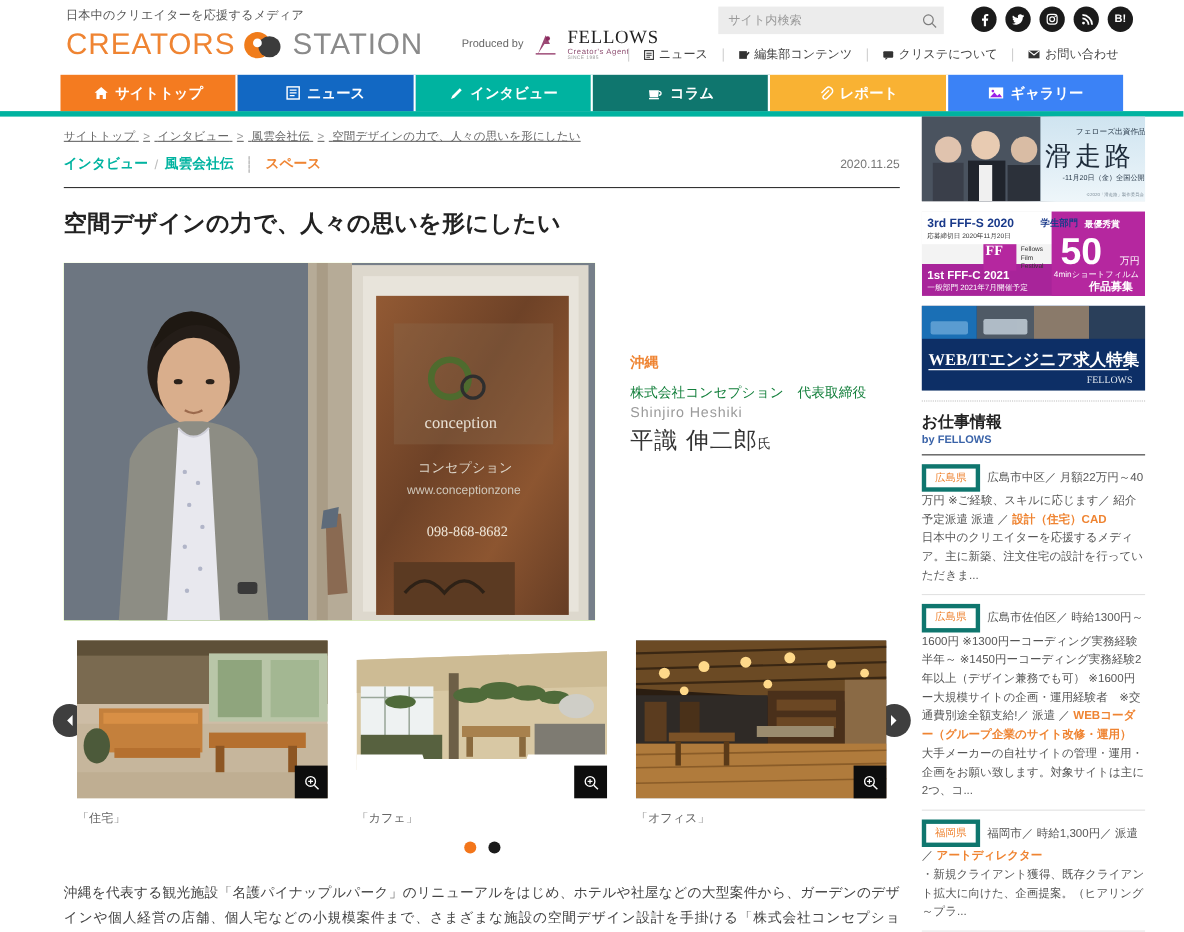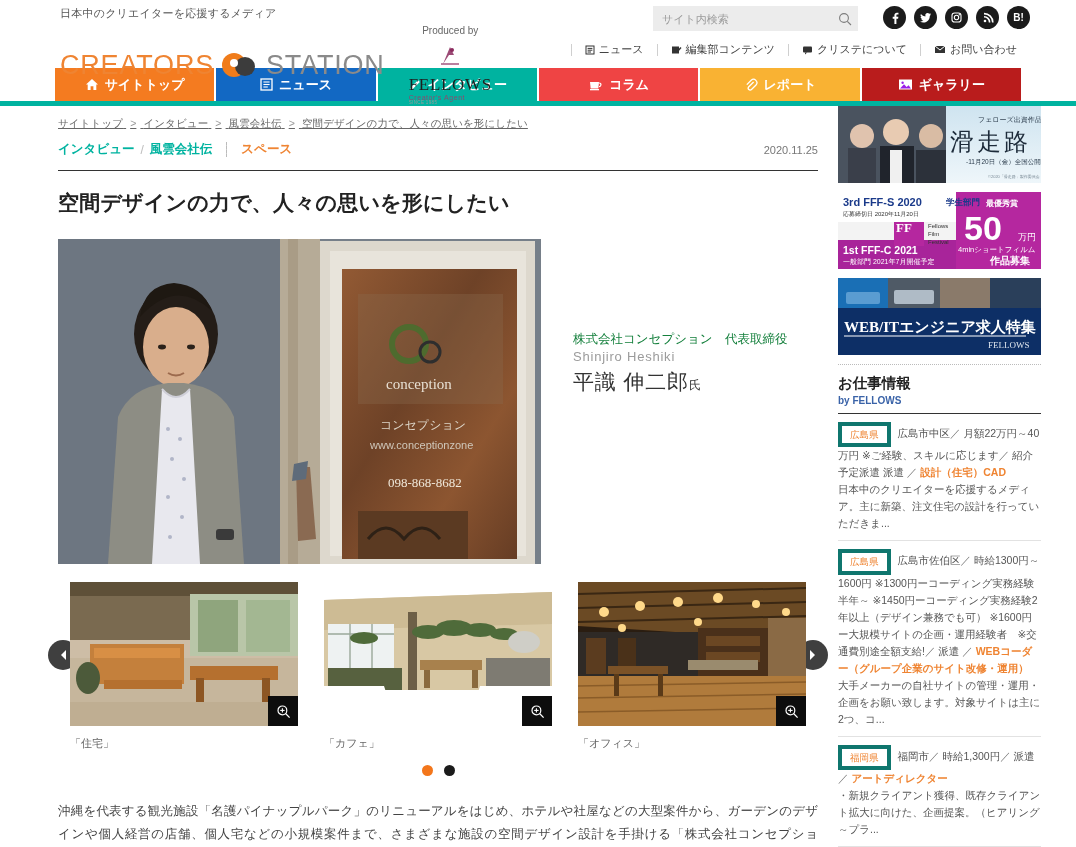--- a/index.html
+++ b/index.html
@@ -30,21 +30,21 @@
   }
   .logo-mark .b2 {
     position: absolute; left: 17px; top: 7px; width: 20px; height: 19px;
     border-radius: 50%; background: #3c3c3c;
   }
   .logo-mark .b3 {
     position: absolute; left: 12px; top: 9px; width: 8px; height: 8px;
     border-radius: 50%; background: #fff;
   }
   .produced {
-    display: flex; align-items: center; gap: 7px; margin-left: 24px; flex-direction: column;
+    display: flex; align-items: center; gap: 7px; margin-left: 35px;
   }
   .produced-label { font-size: 10px; color: #666; }
   .fellows-mark { width: 26px; height: 26px; position: relative; }
   .fellows-txt { line-height: 1.0; }
   .fellows-txt .f1 { font-family: "Liberation Serif", serif; font-size: 17px; letter-spacing: .04em; color: #1f1f1f; }
   .fellows-txt .f2 { font-size: 7px; color: #8b4a6e; letter-spacing: .08em; display:block; margin-top:1px;}
   .fellows-txt .f3 { font-size: 4.5px; color: #999; letter-spacing: .08em; display:block; }
 
   
   .search-wrap {
@@ -296,35 +296,35 @@
           <line x1="3.4" y1="9" x2="7.8" y2="9" stroke="#fff" stroke-width="1.1"></line>
         </svg>
       <span>ニュース</span>
     </div>
     <div class="tab" style="background:#00B3A0">
       <svg width="14" height="14" viewBox="0 0 14 14">
           <path d="M2 12 L3.2 9 L10 2.2 L11.8 4 L5 10.8z" fill="#fff"></path>
         </svg>
       <span>インタビュー</span>
     </div>
-    <div class="tab" style="background:#ef4444">
+    <div class="tab" style="background:#0f766e">
       <svg width="15" height="13" viewBox="0 0 15 13">
           <path d="M2 4 L11 4 L10.3 10.5 L2.7 10.5z" fill="#fff"></path>
           <path d="M11 5 C13.6 5 13.6 8.6 11 8.6" fill="none" stroke="#fff" stroke-width="1.2"></path>
           <rect x="2" y="11" width="9" height="1.3" fill="#fff"></rect>
         </svg>
       <span>コラム</span>
     </div>
     <div class="tab" style="background:#F9B233">
       <svg width="14" height="14" viewBox="0 0 14 14">
           <path d="M9.6 4 L4.8 8.8 a1.9 1.9 0 0 0 2.7 2.7 L12 7 a3.4 3.4 0 0 0-4.8-4.8 L2.8 6.6" fill="none" stroke="#fff" stroke-width="1.3"></path>
         </svg>
       <span>レポート</span>
     </div>
-    <div class="tab" style="background:#b91c1c">
+    <div class="tab" style="background:#3b82f6">
       <svg width="15" height="13" viewBox="0 0 15 13">
           <rect x="1" y="1.5" width="13" height="10" fill="#fff"></rect>
           <circle cx="4.6" cy="4.8" r="1.2" fill="#9B1FE8"></circle>
           <path d="M2 10.4 L6 6.2 L8.6 9 L10.6 7.2 L13 10.4z" fill="#9B1FE8"></path>
         </svg>
       <span>ギャラリー</span>
     </div>
   </div>
   <div class="navbar-underline"></div>
 
@@ -408,20 +408,21 @@
               <circle cx="126" cy="240" r="2"></circle>
                 <circle cx="110" cy="258" r="2"></circle>
                 <circle cx="124" cy="278" r="2"></circle>
               <circle cx="112" cy="298" r="2"></circle>
             </g>
             <rect x="158" y="290" width="18" height="11" rx="3" fill="#3a3a3a"></rect>
           </svg>
         </div>
 
         <div class="profile">
+          <div class="pf-region">沖縄</div>
           <div class="pf-company">株式会社コンセプション　代表取締役</div>
           <div class="pf-romaji">Shinjiro Heshiki</div>
           <div class="pf-name">
             <span>平識 伸二郎</span><span class="suffix">氏</span>
           </div>
         </div>
       </div>
 
       <div class="thumbs-area">
         <div class="car-arrow left">

